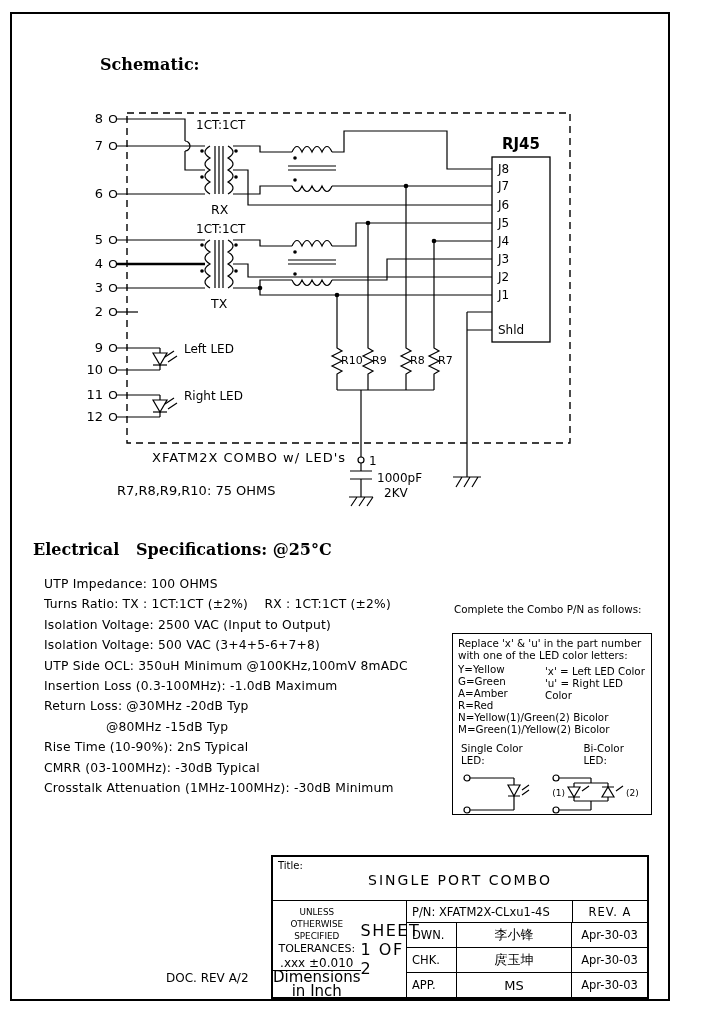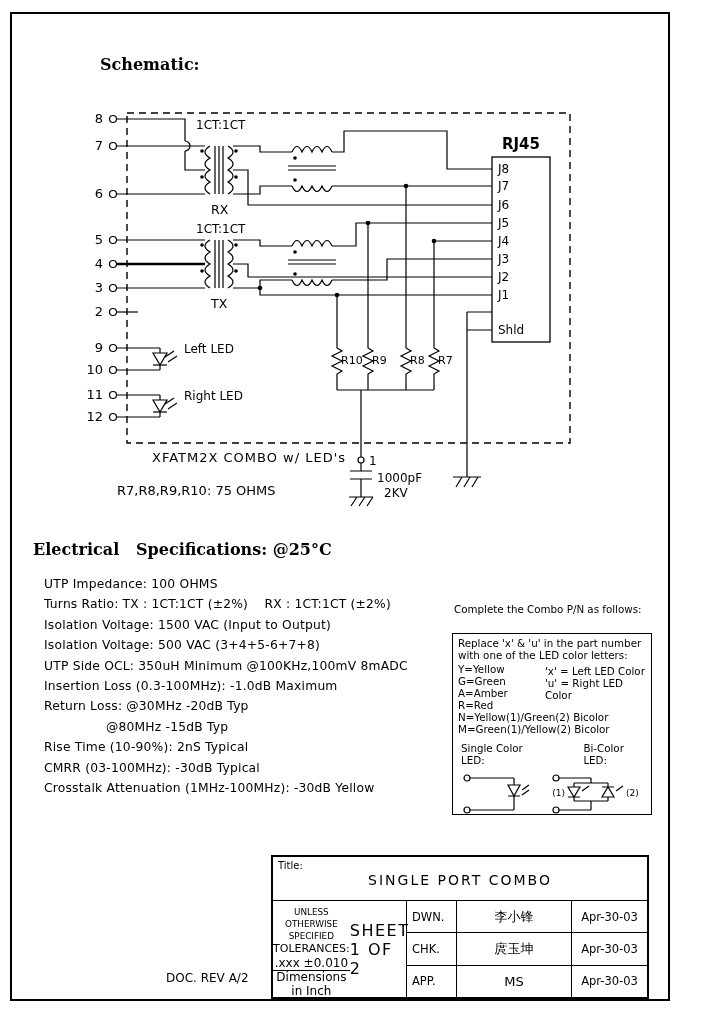--- a/index.html
+++ b/index.html
@@ -33,21 +33,21 @@
   .tb-company{width:133px;border-right:1.5px solid #000;display:flex;align-items:center;justify-content:center;font-size:20px;}
   .tb-titlecell{flex:1;position:relative;}
   .tb-titlelabel{position:absolute;left:5px;top:3px;font-size:10px;}
   .tb-title{text-align:center;margin-top:15px;font-size:14px;letter-spacing:2px;}
   .tb-body{flex:1;display:flex;}
   .tb-leftcol{width:133px;border-right:1.5px solid #000;display:flex;flex-direction:row;}
   .tb-tol{height:70px;border-bottom:1.5px solid #000;text-align:center;padding-top:5px;box-sizing:border-box;}
   .tol0{font-size:8.8px;line-height:12px;}
   .tol1{font-size:11px;line-height:14px;}
   .tol2{font-size:12px;line-height:14px;}
-  .tol3{font-size:12px;line-height:14px;}
+  .tol3{font-size:15px;line-height:14px;}
   .tb-sheet{flex:1;display:flex;align-items:center;justify-content:center;font-size:16px;letter-spacing:1.5px;}
   .tb-rightcol{flex:1;display:flex;flex-direction:column;}
   .tb-pnrow{height:21px;border-bottom:1.5px solid #000;display:flex;flex:none;}
   .tb-pn{width:166px;border-right:1.5px solid #000;display:flex;align-items:center;padding-left:5px;font-size:11.5px;box-sizing:border-box;}
   .tb-rev{flex:1;display:flex;align-items:center;justify-content:center;font-size:11.5px;letter-spacing:1px;}
   .tb-sigrow{flex:1;display:flex;border-bottom:1.5px solid #000;}
   .tb-sigrow:last-child{border-bottom:none;}
   .tb-rl{width:50px;border-right:1.5px solid #000;display:flex;align-items:center;padding-left:5px;font-size:11.5px;box-sizing:border-box;}
   .tb-sig{width:114px;border-right:1.5px solid #000;display:flex;align-items:center;justify-content:center;font-size:13px;}
   .tb-date{flex:1;display:flex;align-items:center;justify-content:center;font-size:11.5px;}
@@ -233,29 +233,29 @@
 
   <text x="152" y="462" font-size="13" letter-spacing="1">XFATM2X COMBO w/ LED's</text>
   <text x="117" y="495" font-size="13">R7,R8,R9,R10: 75 OHMS</text>
 </svg>
 
 <div class="abs elec-heading serif">Electrical   Specifications: @25°C</div>
 
 <div class="abs specs">
   <div class="spec-line">UTP Impedance: 100 OHMS</div>
   <div class="spec-line">Turns Ratio: TX : 1CT:1CT (±2%)    RX : 1CT:1CT (±2%)</div>
-  <div class="spec-line">Isolation Voltage: 1500 VAC (Input to Output)</div>
+  <div class="spec-line">Isolation Voltage: 2500 VAC (Input to Output)</div>
   <div class="spec-line">Isolation Voltage: 500 VAC (3+4+5-6+7+8)</div>
   <div class="spec-line">UTP Side OCL: 350uH Minimum @100KHz,100mV 8mADC</div>
   <div class="spec-line">Insertion Loss (0.3-100MHz): -1.0dB Maximum</div>
   <div class="spec-line">Return Loss: @30MHz -20dB Typ</div>
   <div class="spec-line spec-indent">@80MHz -15dB Typ</div>
   <div class="spec-line">Rise Time (10-90%): 2nS Typical</div>
   <div class="spec-line">CMRR (03-100MHz): -30dB Typical</div>
-  <div class="spec-line">Crosstalk Attenuation (1MHz-100MHz): -30dB Yellow</div>
+  <div class="spec-line">Crosstalk Attenuation (1MHz-100MHz): -30dB Minimum</div>
 </div>
 
 <div class="abs combo">
   <div class="combo-title">Complete the Combo P/N as follows:</div>
   <div class="combo-box">
     <div>Replace 'x' &amp; 'u' in the part number</div>
     <div>with one of the LED color letters:</div>
     <div class="combo-colors">
       <div>Y=Yellow</div>
       <div>G=Green</div>
@@ -306,20 +306,24 @@
     <div class="tb-leftcol">
       <div class="tb-tol">
         <div class="tol0">UNLESS OTHERWISE SPECIFIED</div>
         <div class="tol1">TOLERANCES:</div>
         <div class="tol2">.xxx ±0.010</div>
         <div class="tol3">Dimensions in Inch</div>
       </div>
       <div class="tb-sheet">SHEET 1 OF 2</div>
     </div>
     <div class="tb-rightcol">
+      <div class="tb-pnrow">
+        <div class="tb-pn">P/N: XFATM2X-CLxu1-4S</div>
+        <div class="tb-rev">REV. A</div>
+      </div>
       <div class="tb-sigrow">
         <div class="tb-rl">DWN.</div>
         <div class="tb-sig">李小锋</div>
         <div class="tb-date">Apr-30-03</div>
       </div>
       <div class="tb-sigrow">
         <div class="tb-rl">CHK.</div>
         <div class="tb-sig">庹玉坤</div>
         <div class="tb-date">Apr-30-03</div>
       </div>

